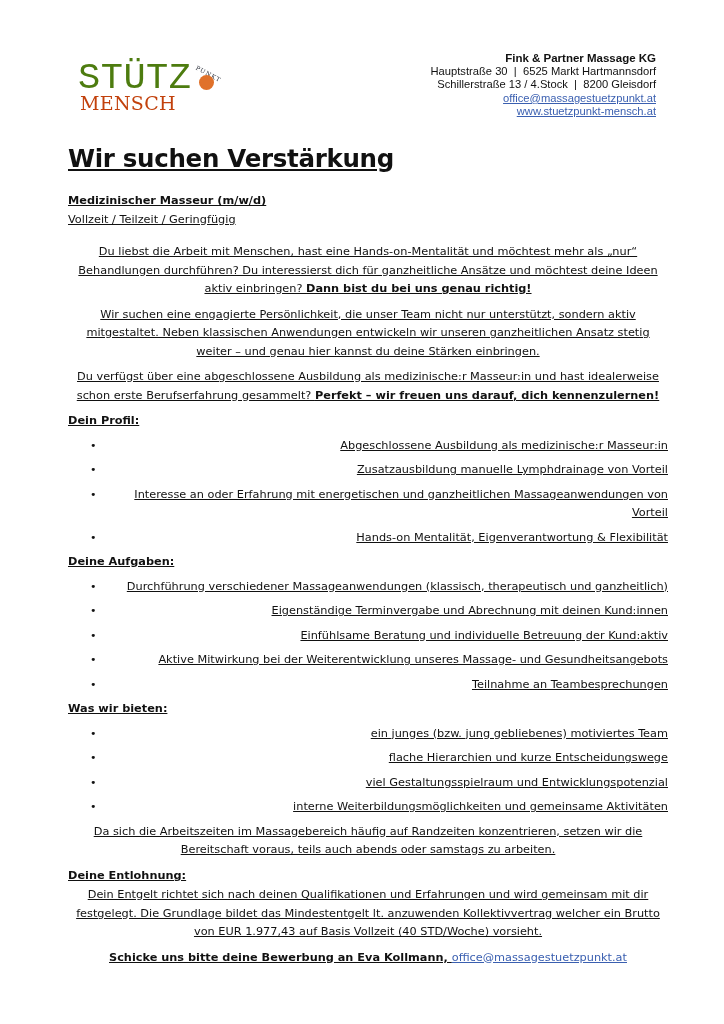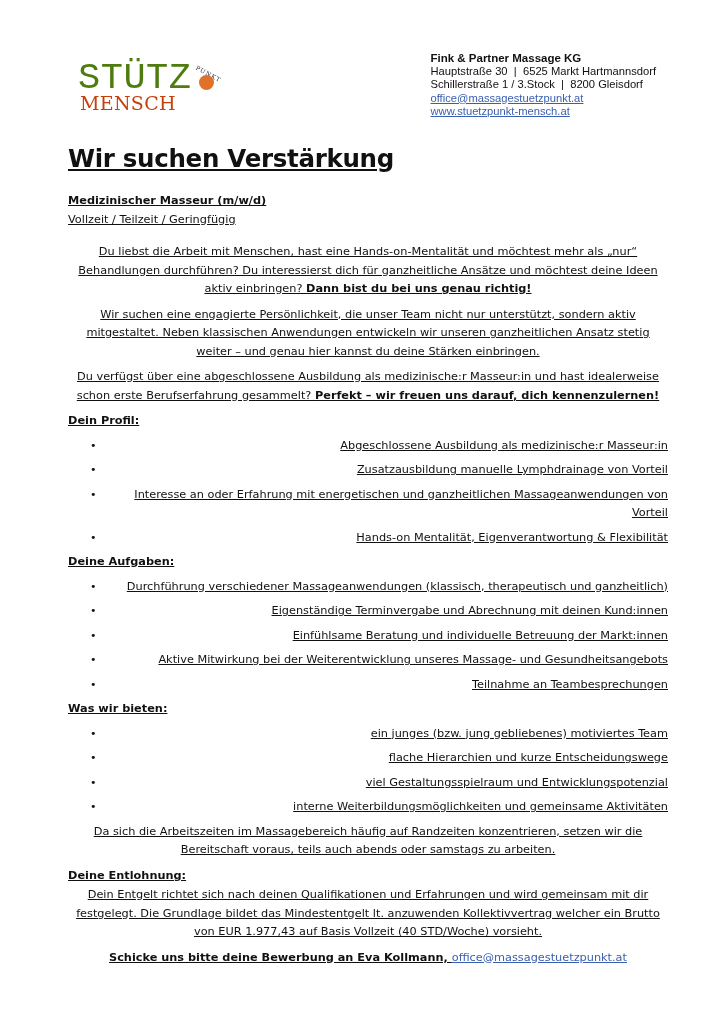--- a/index.html
+++ b/index.html
@@ -7,21 +7,21 @@
     .page { position: absolute; left: 0; top: 0; width: 724px; height: 1024px; }
 
     
     .logo { position: absolute; left: 78px; top: 54px; width: 170px; height: 70px; }
     .logo-main { position: absolute; left: 0; top: 4px; font-family: Liberation Mono, monospace; font-size: 37px; letter-spacing: 0.5px; color: #4d7c0f; line-height: 40px; }
     .logo-sub { position: absolute; left: 2px; top: 38px; font-family: "DejaVu Serif", serif; font-size: 19px; color: #c2410c; line-height: 22px; letter-spacing: 0.3px; }
     .logo-dot { position: absolute; left: 121px; top: 21px; width: 15px; height: 15px; border-radius: 50%; background: #e0712a; }
     .logo-punkt { position: absolute; left: 120px; top: 10px; font-family: "DejaVu Serif", serif; font-size: 6px; letter-spacing: 1px; color: #2b2f3a; transform: rotate(28deg); transform-origin: left top; }
 
     
-    .company { position: absolute; right: 68px; top: 52px; text-align: left; font-family: "Liberation Sans", sans-serif; font-size: 11.2px; line-height: 13.2px; color: #111; }
+    .company { position: absolute; right: 68px; top: 52px; text-align: right; font-family: "Liberation Sans", sans-serif; font-size: 11.2px; line-height: 13.2px; color: #111; }
     .company .name { font-weight: bold; font-size: 11.5px; }
     .company a { color: #3a5fb0; text-decoration: underline; }
 
     
     .content { position: absolute; left: 68px; top: 140px; width: 600px; font-family: "DejaVu Sans", sans-serif; font-size: 11.3px; line-height: 18.5px; color: #111; text-decoration: underline; }
     h1 { margin: 0 0 14px 0; font-family: "DejaVu Sans", sans-serif; font-weight: bold; font-size: 24.5px; line-height: 38px; letter-spacing: -0.3px; }
     .sub-title { font-weight: bold; }
     p { margin: 0 0 7px 0; text-align: center; }
     .intro-block { margin-bottom: 14px; }
     .section-head { font-weight: bold; margin: 0 0 6px 0; }
@@ -39,21 +39,21 @@
   <div class="logo">
     <span class="logo-main">STÜTZ</span>
     <span class="logo-punkt">PUNKT</span>
     <span class="logo-dot"></span>
     <span class="logo-sub">MENSCH</span>
   </div>
 
   <div class="company">
     <div class="name">Fink &amp; Partner Massage KG</div>
     <div style="white-space:pre;">Hauptstraße 30  |  6525 Markt Hartmannsdorf</div>
-    <div style="white-space:pre;">Schillerstraße 1 / 3.Stock  |  8200 Gleisdorf</div>
+    <div style="white-space:pre;">Schillerstraße 13 / 4.Stock  |  8200 Gleisdorf</div>
     <div><a href="#">office@massagestuetzpunkt.at</a></div>
     <div><a href="#">www.stuetzpunkt-mensch.at</a></div>
   </div>
 
   <div class="content">
     <h1>Wir suchen Verstärkung</h1>
 
     <div class="intro-block">
       <div class="sub-title">Medizinischer Masseur (m/w/d)</div>
       <div>Vollzeit / Teilzeit / Geringfügig</div>
@@ -68,21 +68,21 @@
       <li>Abgeschlossene Ausbildung als medizinische:r Masseur:in</li>
       <li>Zusatzausbildung manuelle Lymphdrainage von Vorteil</li>
       <li>Interesse an oder Erfahrung mit energetischen und ganzheitlichen Massageanwendungen von Vorteil</li>
       <li>Hands-on Mentalität, Eigenverantwortung &amp; Flexibilität</li>
     </ul>
 
     <div class="section-head">Deine Aufgaben:</div>
     <ul>
       <li>Durchführung verschiedener Massageanwendungen (klassisch, therapeutisch und ganzheitlich)</li>
       <li>Eigenständige Terminvergabe und Abrechnung mit deinen Kund:innen</li>
-      <li>Einfühlsame Beratung und individuelle Betreuung der Markt:innen</li>
+      <li>Einfühlsame Beratung und individuelle Betreuung der Kund:aktiv</li>
       <li>Aktive Mitwirkung bei der Weiterentwicklung unseres Massage- und Gesundheitsangebots</li>
       <li>Teilnahme an Teambesprechungen</li>
     </ul>
 
     <div class="section-head">Was wir bieten:</div>
     <ul>
       <li>ein junges (bzw. jung gebliebenes) motiviertes Team</li>
       <li>flache Hierarchien und kurze Entscheidungswege</li>
       <li>viel Gestaltungsspielraum und Entwicklungspotenzial</li>
       <li>interne Weiterbildungsmöglichkeiten und gemeinsame Aktivitäten</li>

